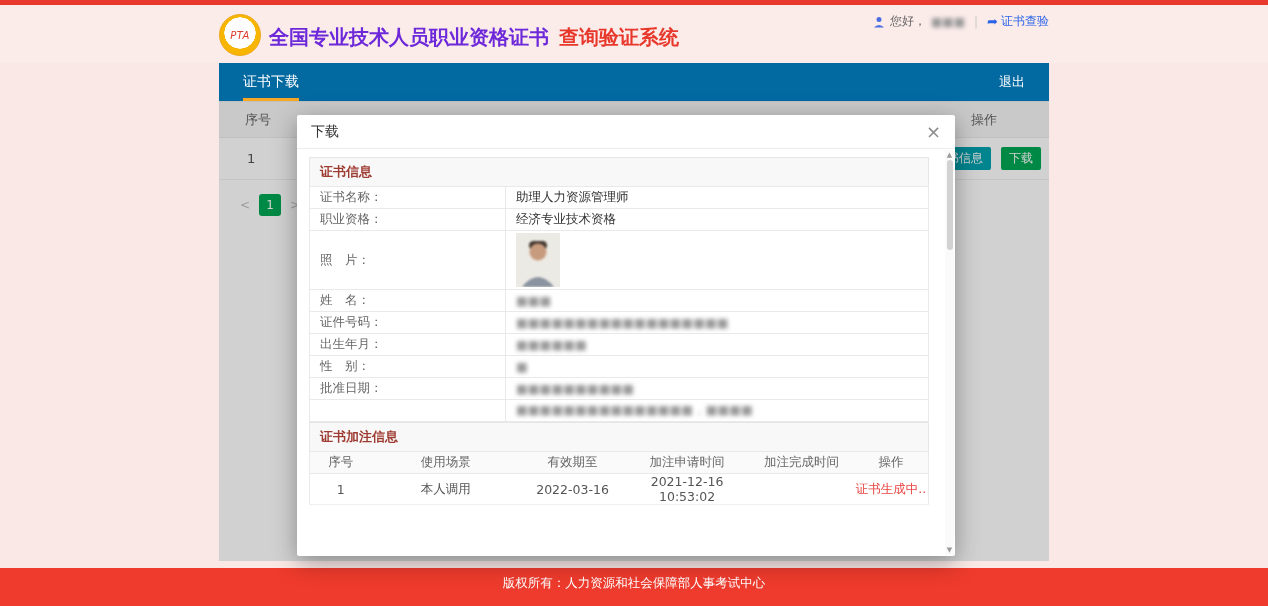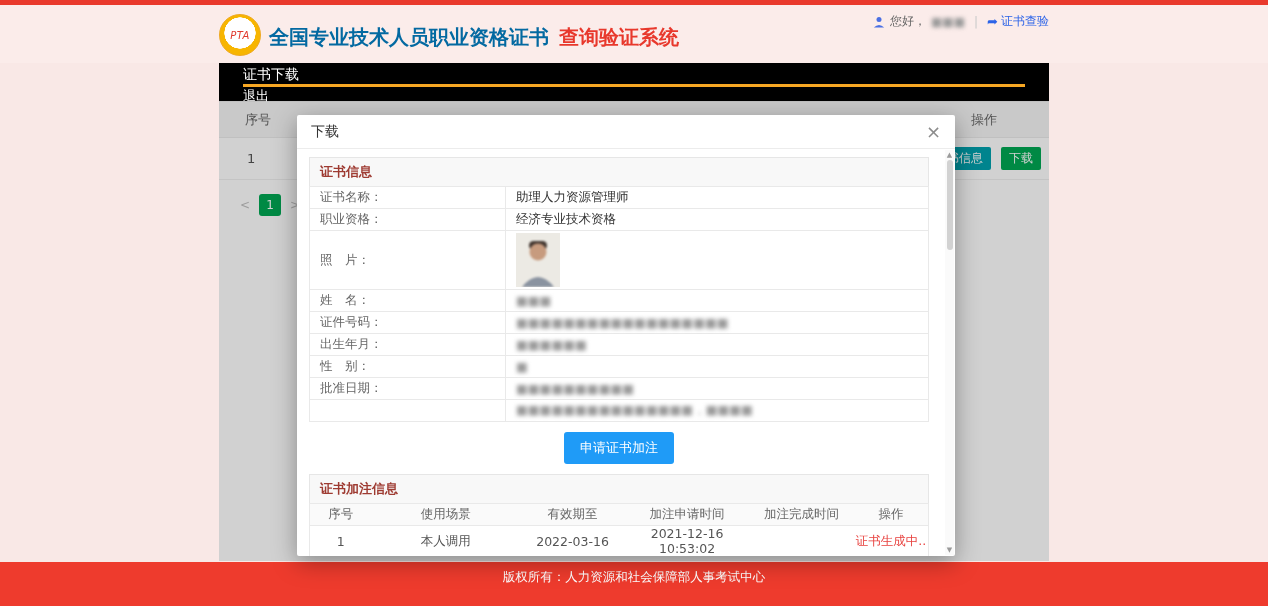--- a/index.html
+++ b/index.html
@@ -15,32 +15,32 @@
   .topbar { position:absolute; top:0; left:0; right:0; height:5px; background:#e9392c; }
 
   
   .site-header { position:absolute; top:5px; left:0; right:0; height:58px; background:#fbecea; }
   .header-inner { width:830px; margin:0 auto; position:relative; height:100%; }
   .logo { position:absolute; left:0; top:9px; width:42px; height:42px; border-radius:50%;
           background:radial-gradient(circle at 50% 45%, #fff 0 52%, #f7b500 53% 78%, #f59a23 79% 100%);
           display:flex; align-items:center; justify-content:center; border:1px solid #eea81f; }
   .logo-text { font-size:10px; font-weight:normal; font-style:italic; color:#e0392e; letter-spacing:.5px; }
   .titles { position:absolute; left:50px; top:19px; font-size:20px; font-weight:bold; white-space:nowrap; }
-  .title-main { color:#0369a1; }
+  .title-main { color:#6d28d9; }
   .title-accent { color:#e8382c; margin-left:10px; }
   .user-links { position:absolute; right:0; top:8px; font-size:12px; display:flex; align-items:center; gap:5px; color:#666; }
   .user-icon svg { display:block; }
   .sep { color:#c9c9c9; margin:0 4px; }
   .verify-link { color:#2b63e8; text-decoration:none; display:flex; align-items:center; gap:3px; cursor:pointer; }
   .share-icon { color:#2b63e8; font-size:13px; line-height:1; }
 
   
   .navbar { position:absolute; top:63px; left:50%; transform:translateX(-50%);
-            width:830px; height:38px; background:#000000; display:flex;
-            justify-content:space-between; align-items:stretch; padding:0 24px; z-index:2;flex-direction:column; }
+            width:830px; height:38px; background:#0369a1; display:flex;
+            justify-content:space-between; align-items:stretch; padding:0 24px; z-index:2; }
   .tab { display:flex; align-items:center; color:#fff; font-size:14px;
          border-bottom:3px solid #f7a723; padding-top:3px; cursor:pointer; }
   .logout { display:flex; align-items:center; color:#fff; font-size:13px; cursor:pointer;text-align:center; }
 
   
   .content-card { position:absolute; top:101px; left:50%; transform:translateX(-50%);
                   width:830px; height:460px; background:#fff; }
   .bg-table { width:100%; border-collapse:collapse; font-size:13px; color:#555; }
   .bg-table th { background:#f6f6f6; border-top:1px solid #ebebeb; border-bottom:1px solid #ebebeb;
                  height:36px; font-weight:normal; color:#666; }
@@ -93,21 +93,21 @@
   .ann-table td { text-align:center; height:22px; border-bottom:1px solid #f0f0f0; color:#555; }
   .status-link { color:#e8423f; cursor:pointer; }
 
   
   .modal-scrollbar { position:absolute; top:35px; right:1px; bottom:1px; width:9px; background:#fafafa; }
   .scroll-up, .scroll-down { position:absolute; left:0; right:0; text-align:center; font-size:7px; color:#9a9a9a; }
   .scroll-up { top:1px; } .scroll-down { bottom:1px; }
   .scroll-thumb { position:absolute; top:10px; left:1.5px; width:6px; height:90px; background:#d2d2d2; border-radius:3px; }
 
   
-  .footer { position:absolute; bottom:0; left:0; right:0; height:44px; background:#ee3b2d;
+  .footer { position:absolute; bottom:0; left:0; right:0; height:38px; background:#ee3b2d;
             color:#fff; font-size:12.5px; text-align:center; line-height:30px; z-index:3; }
 </style>
 </head>
 <body>
 
 <div class="topbar"></div>
 
 <div class="site-header">
   <div class="header-inner">
     <div class="logo">
@@ -217,23 +217,20 @@
           <td class="lbl">批准日期：</td>
           <td class="val"><span class="redacted">■■■■■■■■■■</span></td>
         </tr>
         <tr>
           <td class="lbl"></td>
           <td class="val"><span class="redacted">■■■■■■■■■■■■■■■，■■■■</span></td>
         </tr>
       </tbody>
     </table>
 
-    <div class="apply-wrap">
-      <button class="apply-btn">申请证书加注</button>
-    </div>
 
     <div class="section-head">证书加注信息</div>
     <table class="ann-table">
       <thead>
         <tr>
           <th style="width:10%">序号</th>
           <th style="width:24%">使用场景</th>
           <th style="width:17%">有效期至</th>
           <th style="width:20%">加注申请时间</th>
           <th style="width:17%">加注完成时间</th>

